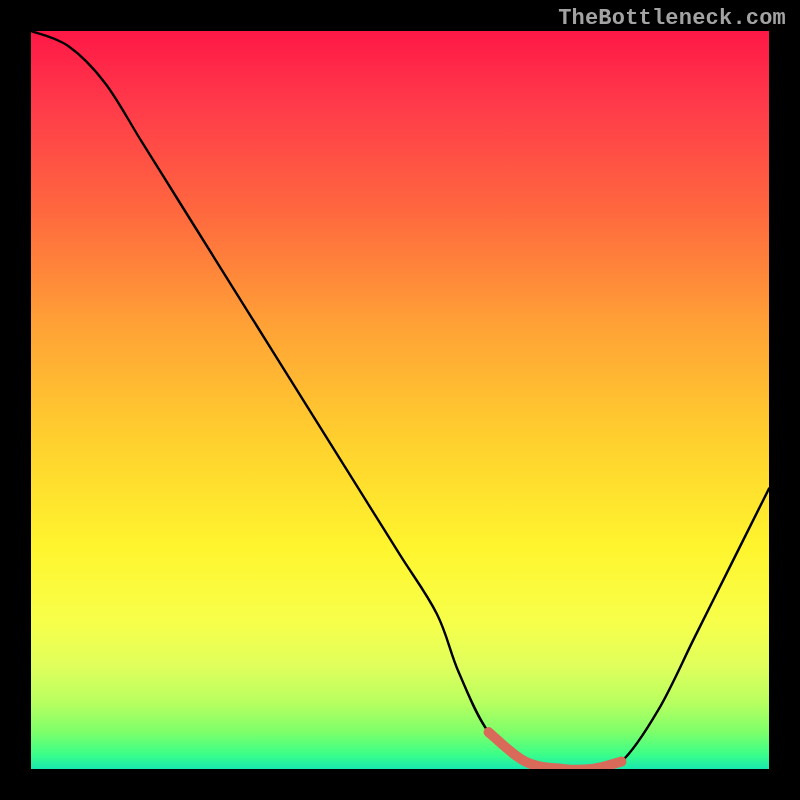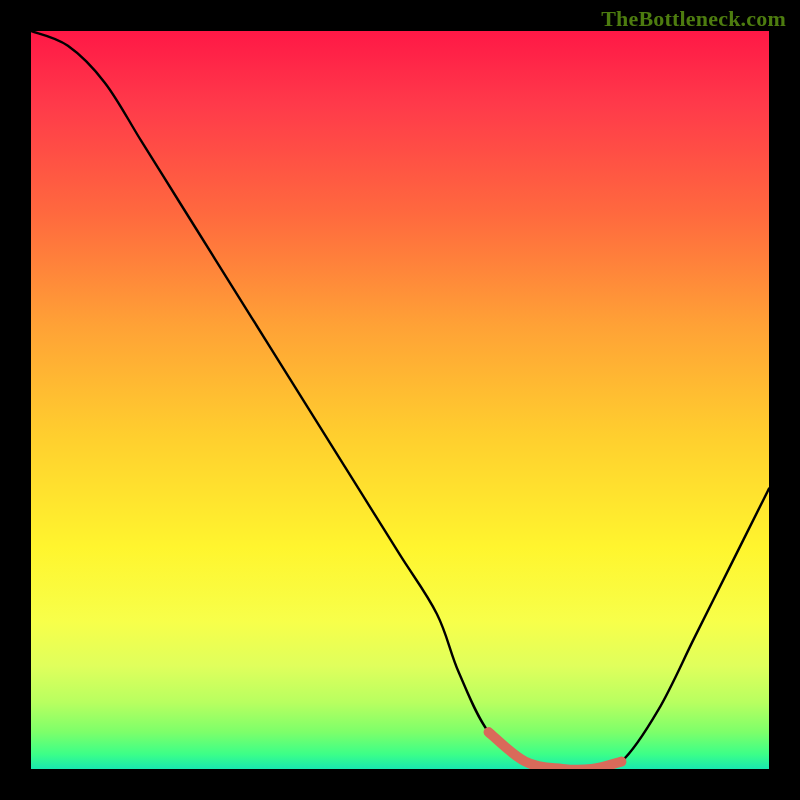--- a/index.html
+++ b/index.html
@@ -7,24 +7,24 @@
   .container {
     position: relative;
     width: 800px;
     height: 800px;
     background: #000;
   }
   .watermark {
     position: absolute;
     top: 6px;
     right: 14px;
-    font-family: Liberation Serif, serif;
+    font-family: Liberation Mono, monospace;
     font-size: 22px;
     font-weight: 600;
-    color: #4d7c0f;
+    color: #a3a3a3;
     letter-spacing: 0.2px;
     z-index: 10;
   }
   .plot-frame {
     position: absolute;
     left: 31px;
     top: 31px;
     width: 738px;
     height: 738px;
     background: linear-gradient(to bottom,

